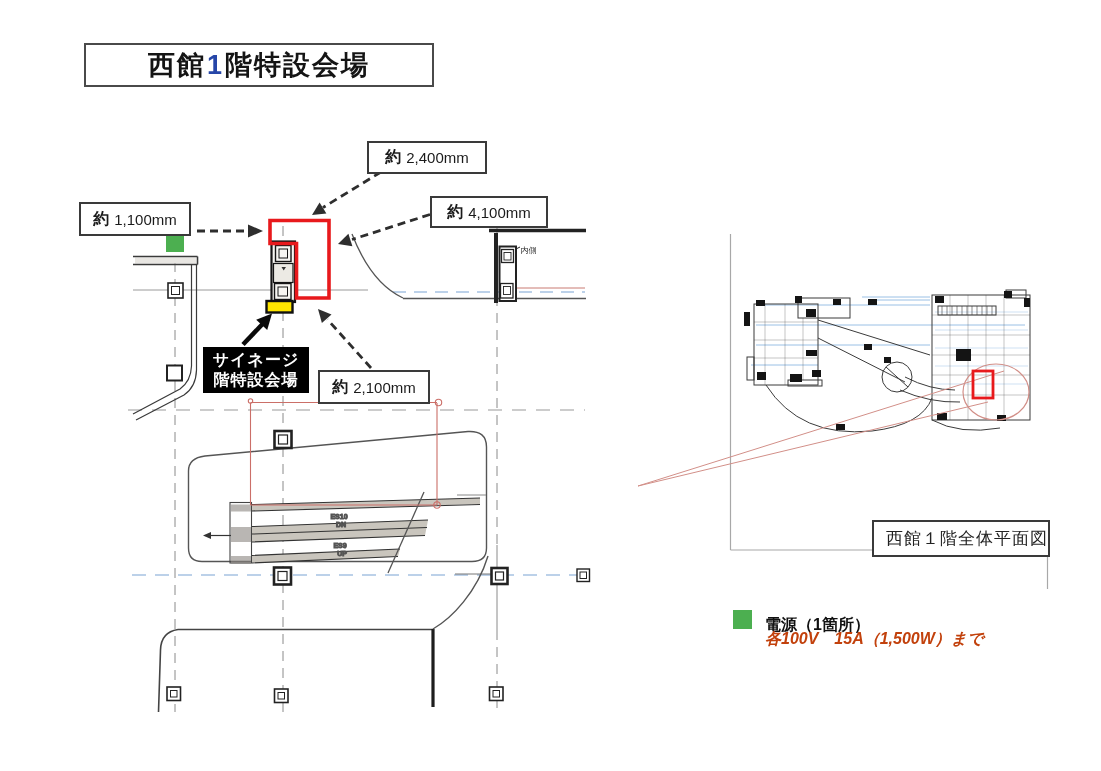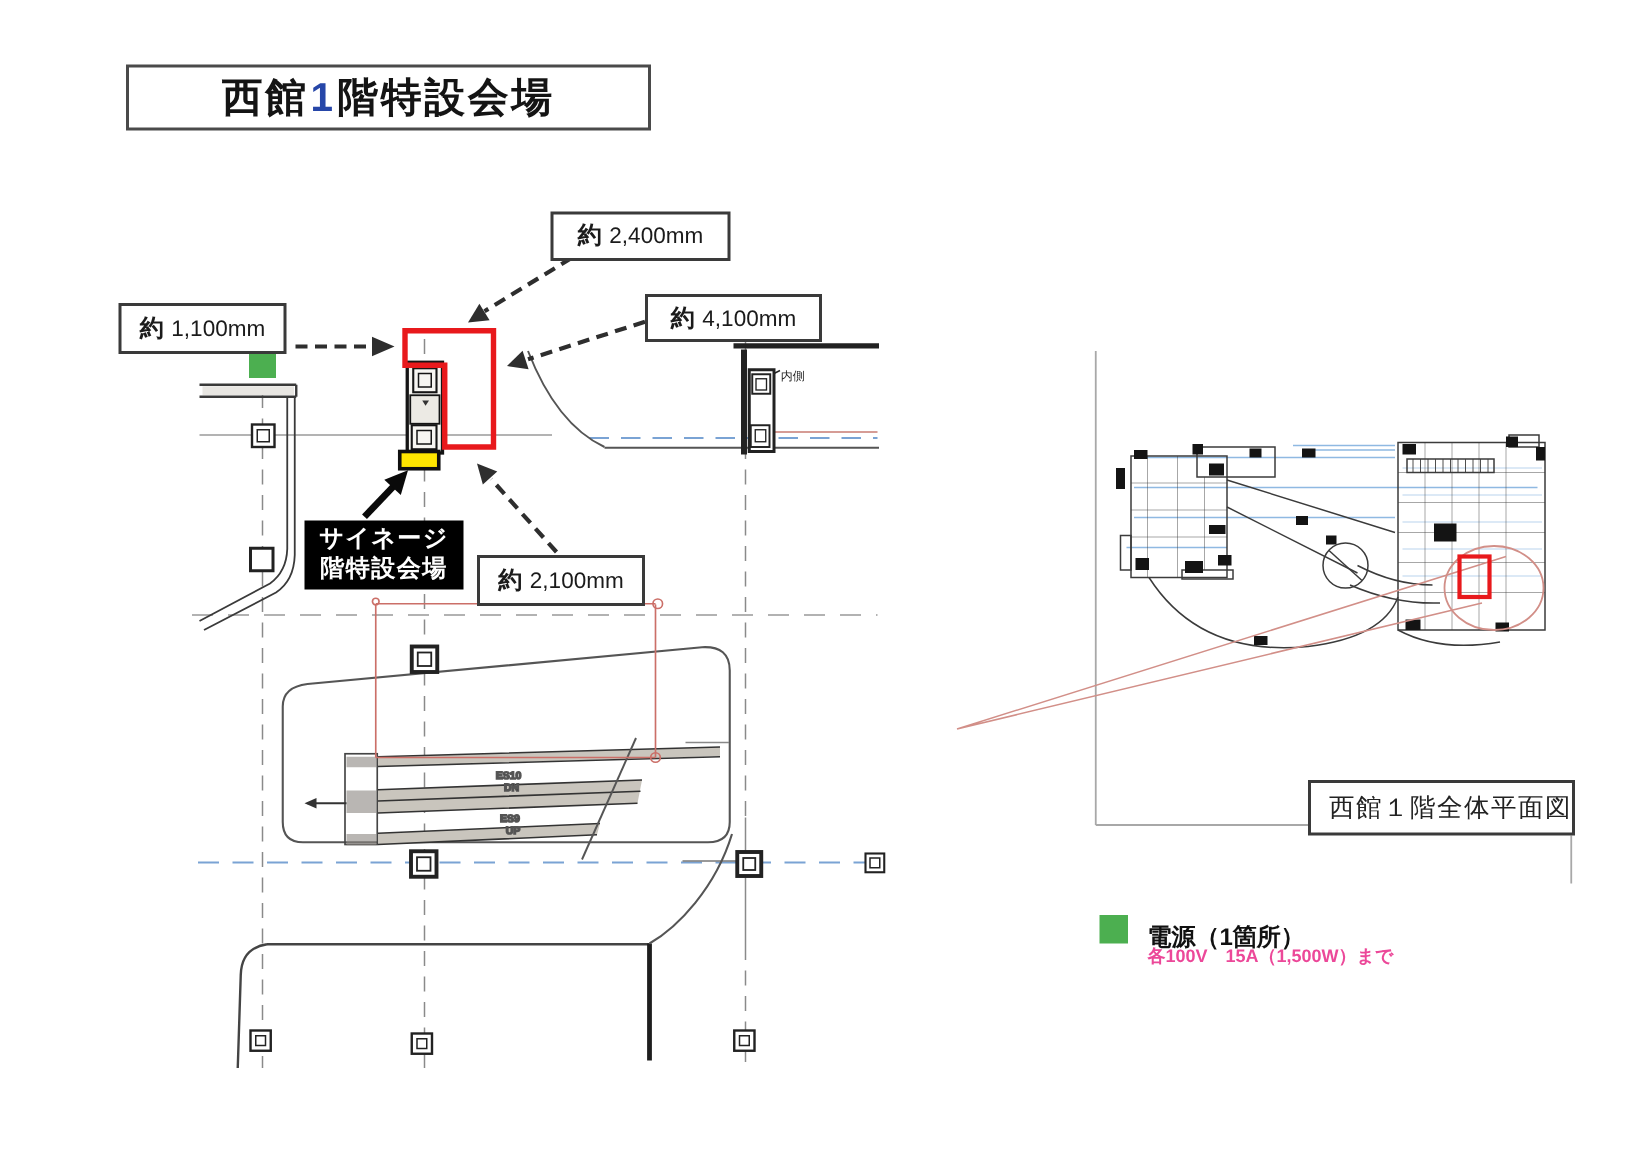--- a/index.html
+++ b/index.html
@@ -29,21 +29,21 @@
     display:flex;flex-direction:column;align-items:center;justify-content:center;
     font-size:16px;font-weight:bold;line-height:20px;letter-spacing:1px;
   }
   .caption-box{
     left:872px;top:520px;width:174px;height:33px;background:#fff;
     border:2px solid #3a3a3a;display:flex;align-items:center;justify-content:flex-end;
     font-size:17px;color:#222;letter-spacing:1px;
   }
   .legend-square{left:733px;top:610px;width:19px;height:19px;background:#4caf50;}
   .legend-title{left:765px;top:615px;font-size:16px;font-weight:bold;color:#111;}
-  .legend-detail{left:765px;top:629px;font-size:12px;font-weight:bold;color:#ec4899;}
+  .legend-detail{left:765px;top:629px;font-size:16px;font-weight:bold;color:#c2410c;font-style:italic;}
   svg text{font-family:"Liberation Sans",sans-serif;}
 </style>
 </head>
 <body>
 
 <div id="stage">
 
 <svg id="plan-svg" width="1101" height="771" viewBox="0 0 1101 771">
 
   <g>

